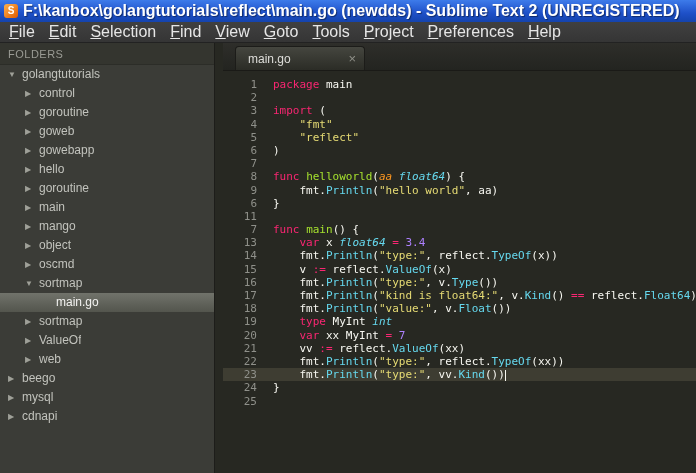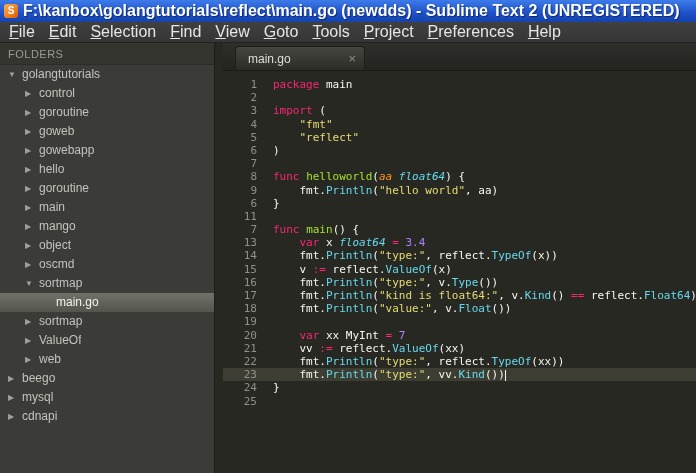--- a/index.html
+++ b/index.html
@@ -182,21 +182,21 @@
           <div class="code-row"><span class="ln">9</span><span class="code"><span class="tk-pl" style="color: rgb(248, 248, 242);">    fmt.</span><span class="tk-call" style="color: rgb(102, 217, 239);">Println</span><span class="tk-pl" style="color: rgb(248, 248, 242);">(</span><span class="tk-str" style="color: rgb(230, 219, 116);">"hello world"</span><span class="tk-pl" style="color: rgb(248, 248, 242);">, aa)</span></span></div>
           <div class="code-row"><span class="ln">6</span><span class="code"><span class="tk-pl" style="color: rgb(248, 248, 242);">}</span></span></div>
           <div class="code-row"><span class="ln">11</span><span class="code"></span></div>
           <div class="code-row"><span class="ln">7</span><span class="code"><span class="tk-kw" style="color: rgb(249, 38, 114);">func</span><span class="tk-pl" style="color: rgb(248, 248, 242);"> </span><span class="tk-fn" style="color: rgb(166, 226, 46);">main</span><span class="tk-pl" style="color: rgb(248, 248, 242);">() {</span></span></div>
           <div class="code-row"><span class="ln">13</span><span class="code"><span class="tk-pl" style="color: rgb(248, 248, 242);">    </span><span class="tk-kw" style="color: rgb(249, 38, 114);">var</span><span class="tk-pl" style="color: rgb(248, 248, 242);"> x </span><span class="tk-type" style="color: rgb(102, 217, 239);">float64</span><span class="tk-pl" style="color: rgb(248, 248, 242);"> </span><span class="tk-kw" style="color: rgb(249, 38, 114);">=</span><span class="tk-pl" style="color: rgb(248, 248, 242);"> </span><span class="tk-num" style="color: rgb(174, 129, 255);">3.4</span></span></div>
           <div class="code-row"><span class="ln">14</span><span class="code"><span class="tk-pl" style="color: rgb(248, 248, 242);">    fmt.</span><span class="tk-call" style="color: rgb(102, 217, 239);">Println</span><span class="tk-pl" style="color: rgb(248, 248, 242);">(</span><span class="tk-str" style="color: rgb(230, 219, 116);">"type:"</span><span class="tk-pl" style="color: rgb(248, 248, 242);">, reflect.</span><span class="tk-call" style="color: rgb(102, 217, 239);">TypeOf</span><span class="tk-pl" style="color: rgb(248, 248, 242);">(x))</span></span></div>
           <div class="code-row"><span class="ln">15</span><span class="code"><span class="tk-pl" style="color: rgb(248, 248, 242);">    v </span><span class="tk-kw" style="color: rgb(249, 38, 114);">:=</span><span class="tk-pl" style="color: rgb(248, 248, 242);"> reflect.</span><span class="tk-call" style="color: rgb(102, 217, 239);">ValueOf</span><span class="tk-pl" style="color: rgb(248, 248, 242);">(x)</span></span></div>
           <div class="code-row"><span class="ln">16</span><span class="code"><span class="tk-pl" style="color: rgb(248, 248, 242);">    fmt.</span><span class="tk-call" style="color: rgb(102, 217, 239);">Println</span><span class="tk-pl" style="color: rgb(248, 248, 242);">(</span><span class="tk-str" style="color: rgb(230, 219, 116);">"type:"</span><span class="tk-pl" style="color: rgb(248, 248, 242);">, v.</span><span class="tk-call" style="color: rgb(102, 217, 239);">Type</span><span class="tk-pl" style="color: rgb(248, 248, 242);">())</span></span></div>
           <div class="code-row"><span class="ln">17</span><span class="code"><span class="tk-pl" style="color: rgb(248, 248, 242);">    fmt.</span><span class="tk-call" style="color: rgb(102, 217, 239);">Println</span><span class="tk-pl" style="color: rgb(248, 248, 242);">(</span><span class="tk-str" style="color: rgb(230, 219, 116);">"kind is float64:"</span><span class="tk-pl" style="color: rgb(248, 248, 242);">, v.</span><span class="tk-call" style="color: rgb(102, 217, 239);">Kind</span><span class="tk-pl" style="color: rgb(248, 248, 242);">() </span><span class="tk-kw" style="color: rgb(249, 38, 114);">==</span><span class="tk-pl" style="color: rgb(248, 248, 242);"> reflect.</span><span class="tk-call" style="color: rgb(102, 217, 239);">Float64</span><span class="tk-pl" style="color: rgb(248, 248, 242);">)</span></span></div>
           <div class="code-row"><span class="ln">18</span><span class="code"><span class="tk-pl" style="color: rgb(248, 248, 242);">    fmt.</span><span class="tk-call" style="color: rgb(102, 217, 239);">Println</span><span class="tk-pl" style="color: rgb(248, 248, 242);">(</span><span class="tk-str" style="color: rgb(230, 219, 116);">"value:"</span><span class="tk-pl" style="color: rgb(248, 248, 242);">, v.</span><span class="tk-call" style="color: rgb(102, 217, 239);">Float</span><span class="tk-pl" style="color: rgb(248, 248, 242);">())</span></span></div>
-          <div class="code-row"><span class="ln">19</span></div>
+          <div class="code-row"><span class="ln">19</span><span class="code"><span class="tk-pl" style="color: rgb(248, 248, 242);">    </span><span class="tk-kw" style="color: rgb(249, 38, 114);">type</span><span class="tk-pl" style="color: rgb(248, 248, 242);"> MyInt </span><span class="tk-type" style="color: rgb(102, 217, 239);">int</span></span></div>
           <div class="code-row"><span class="ln">20</span><span class="code"><span class="tk-pl" style="color: rgb(248, 248, 242);">    </span><span class="tk-kw" style="color: rgb(249, 38, 114);">var</span><span class="tk-pl" style="color: rgb(248, 248, 242);"> xx MyInt </span><span class="tk-kw" style="color: rgb(249, 38, 114);">=</span><span class="tk-pl" style="color: rgb(248, 248, 242);"> </span><span class="tk-num" style="color: rgb(174, 129, 255);">7</span></span></div>
           <div class="code-row"><span class="ln">21</span><span class="code"><span class="tk-pl" style="color: rgb(248, 248, 242);">    vv </span><span class="tk-kw" style="color: rgb(249, 38, 114);">:=</span><span class="tk-pl" style="color: rgb(248, 248, 242);"> reflect.</span><span class="tk-call" style="color: rgb(102, 217, 239);">ValueOf</span><span class="tk-pl" style="color: rgb(248, 248, 242);">(xx)</span></span></div>
           <div class="code-row"><span class="ln">22</span><span class="code"><span class="tk-pl" style="color: rgb(248, 248, 242);">    fmt.</span><span class="tk-call" style="color: rgb(102, 217, 239);">Println</span><span class="tk-pl" style="color: rgb(248, 248, 242);">(</span><span class="tk-str" style="color: rgb(230, 219, 116);">"type:"</span><span class="tk-pl" style="color: rgb(248, 248, 242);">, reflect.</span><span class="tk-call" style="color: rgb(102, 217, 239);">TypeOf</span><span class="tk-pl" style="color: rgb(248, 248, 242);">(xx))</span></span></div>
           <div class="code-row current"><span class="ln">23</span><span class="code"><span class="tk-pl" style="color: rgb(248, 248, 242);">    fmt.</span><span class="tk-call" style="color: rgb(102, 217, 239);">Println</span><span class="tk-pl" style="color: rgb(248, 248, 242);">(</span><span class="tk-str" style="color: rgb(230, 219, 116);">"type:"</span><span class="tk-pl" style="color: rgb(248, 248, 242);">, vv.</span><span class="tk-call" style="color: rgb(102, 217, 239);">Kind</span><span class="tk-pl" style="color: rgb(248, 248, 242);">())</span><span class="cursor"></span></span></div>
           <div class="code-row"><span class="ln">24</span><span class="code"><span class="tk-pl" style="color: rgb(248, 248, 242);">}</span></span></div>
           <div class="code-row"><span class="ln">25</span><span class="code"></span></div>
         </div>
     </div>
   </div>
 </div>

